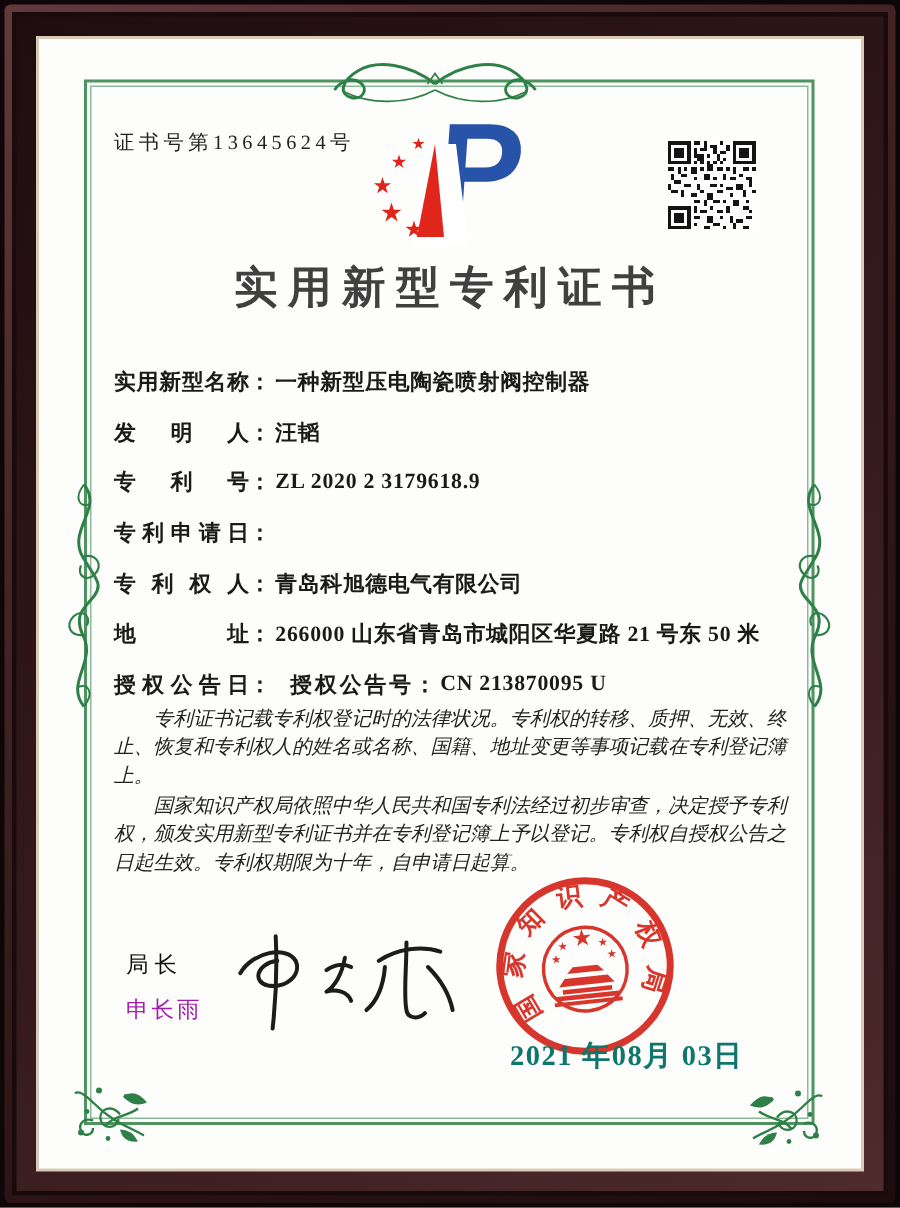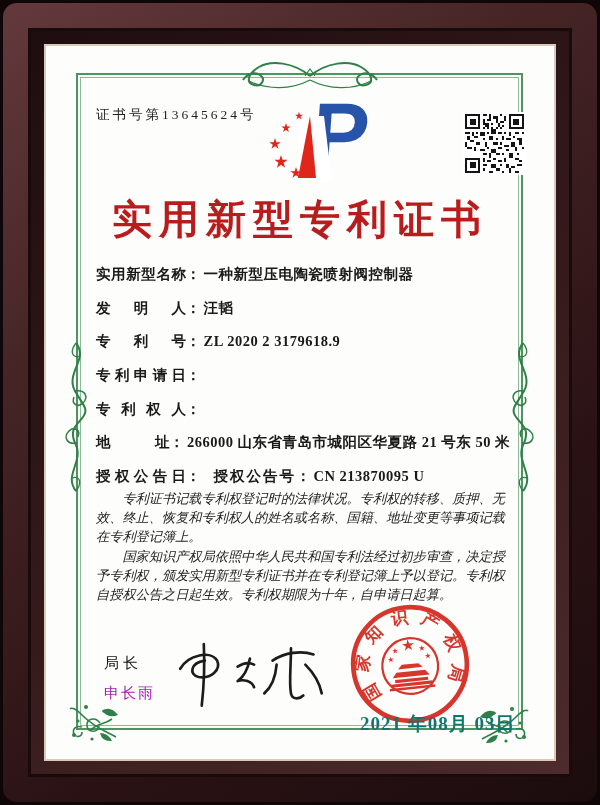--- a/index.html
+++ b/index.html
@@ -1,19 +1,19 @@
 <!DOCTYPE html>
 <html><head>
 <meta charset="utf-8">
 <style>
   html,body{margin:0;padding:0;width:600px;height:805px;overflow:hidden;
     font-family:"Liberation Serif","DejaVu Serif",serif;background:#0f0607;}
   
   .frame{width:600px;height:805px;box-sizing:border-box;background:#0f0607;padding:3px;}
-  .f2{width:100%;height:100%;box-sizing:border-box;padding:25px;border-radius:14px;
+  .f2{width:100%;height:100%;box-sizing:border-box;padding:5px;border-radius:4px;
       background:linear-gradient(145deg,#63393c 0%,#472527 30%,#2a1214 70%,#1c0c0e 100%);}
   .f3{width:100%;height:100%;box-sizing:border-box;padding:3px;background:#190b0c;}
   .f4{width:100%;height:100%;box-sizing:border-box;padding:13px;
       background:linear-gradient(325deg,#4e2b2d 0%,#351a1c 45%,#1e0d0f 100%);}
   .f5{width:100%;height:100%;box-sizing:border-box;padding:2px;background:#d8cab6;}
   
   .paper{position:relative;width:100%;height:100%;background:#fdfdfb;overflow:hidden;}
   .gborder{position:absolute;left:30px;right:31px;top:27px;bottom:29px;
       border:2px solid #4e9360;}
   .gborder::before{content:"";position:absolute;inset:2px;border:1px solid #8abb97;}
@@ -23,21 +23,21 @@
   .orn-right{right:8px;top:293px;transform:scaleX(-1);}
   .orn-bl{left:22px;bottom:14px;transform:scaleX(-1);}
   .orn-br{right:24px;bottom:12px;}
   
   .certno{position:absolute;left:50px;top:60px;font-size:13.5px;letter-spacing:3px;color:#222;}
   .logo-p{position:absolute;left:266px;top:44px;font-family:"Liberation Sans",sans-serif;
       font-weight:bold;font-size:86px;line-height:86px;color:#2753a8;transform:skewX(-4deg);}
   .wedge{position:absolute;left:206px;top:56px;width:124px;height:86px;}
   .qr{position:absolute;left:417px;top:66px;width:63px;height:63px;}
   .title{position:absolute;left:0;right:0;top:146px;margin:0;text-align:center;
-      font-size:40px;font-weight:bold;letter-spacing:7px;color:#b91c1c;}
+      font-size:29px;font-weight:bold;letter-spacing:7px;color:#404040;}
   
   .fields{position:absolute;left:50px;right:44px;top:212px;font-size:14.5px;color:#1a1a1a;}
   .frow{display:flex;align-items:center;height:33.6px;white-space:nowrap;}
   .flabel{display:inline-block;width:90px;text-align:justify;text-align-last:justify;font-weight:700;}
   .fcolon{font-weight:600;}
   .fvalue{margin-left:3px;font-weight:600;letter-spacing:.5px;}
   .grant{display:flex;align-items:center;margin-left:13px;}
   .glabel{letter-spacing:2px;font-weight:700;}
   
   .bodytext{position:absolute;left:50px;right:46px;top:443px;font-size:13.2px;
@@ -187,20 +187,21 @@
                   <span class="fcolon">：</span>
           <span class="fvalue">ZL 2020 2 3179618.9</span>
         </div>
         <div class="frow">
           <span class="flabel">专利申请日</span>
                   <span class="fcolon">：</span>
         </div>
         <div class="frow">
           <span class="flabel">专利权人</span>
                   <span class="fcolon">：</span>
+          <span class="fvalue">青岛科旭德电气有限公司</span>
         </div>
         <div class="frow">
           <span class="flabel">地址</span>
                   <span class="fcolon">：</span>
           <span class="fvalue">266000 山东省青岛市城阳区华夏路 21 号东 50 米</span>
         </div>
         <div class="frow">
           <span class="flabel">授权公告日</span>
                   <span class="fcolon">：</span>
           <span class="grant">

